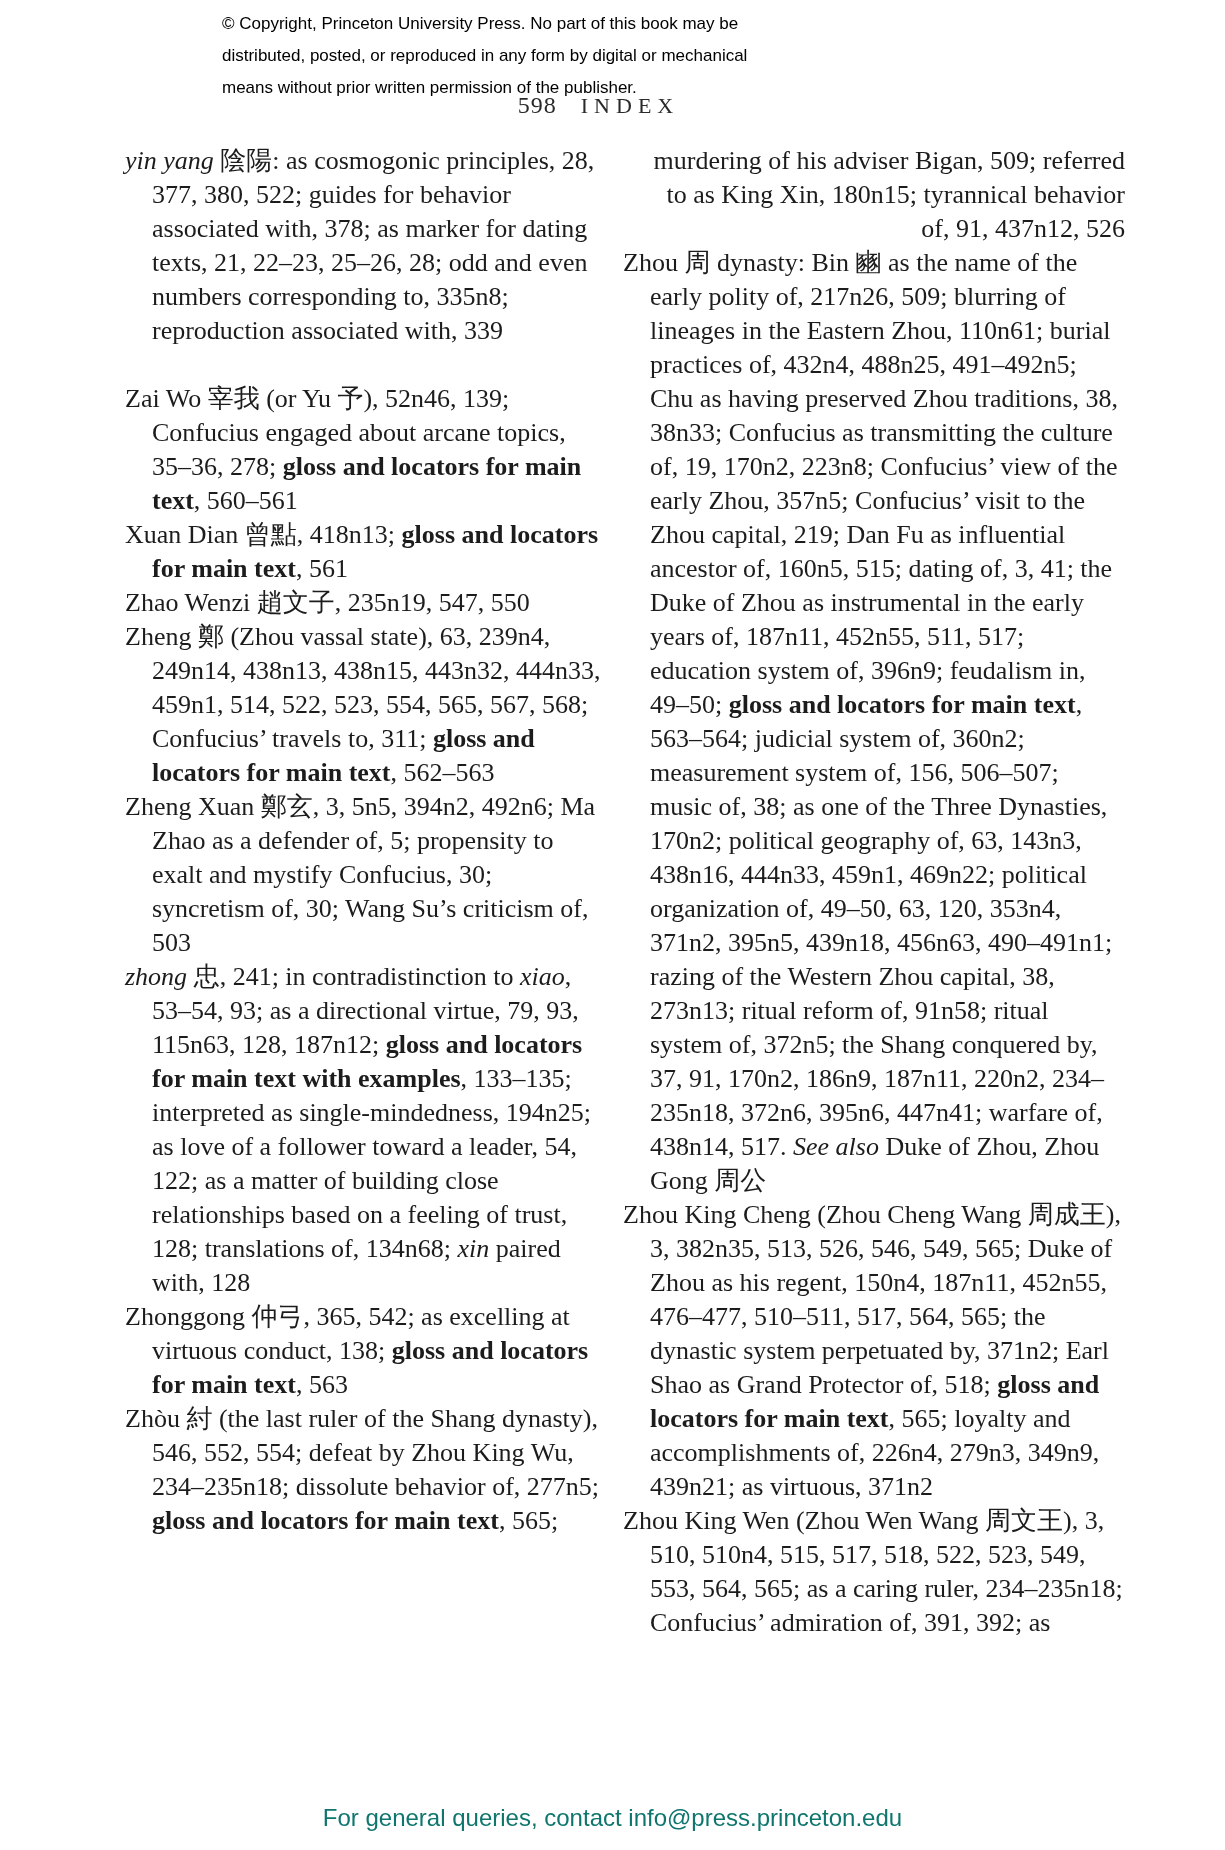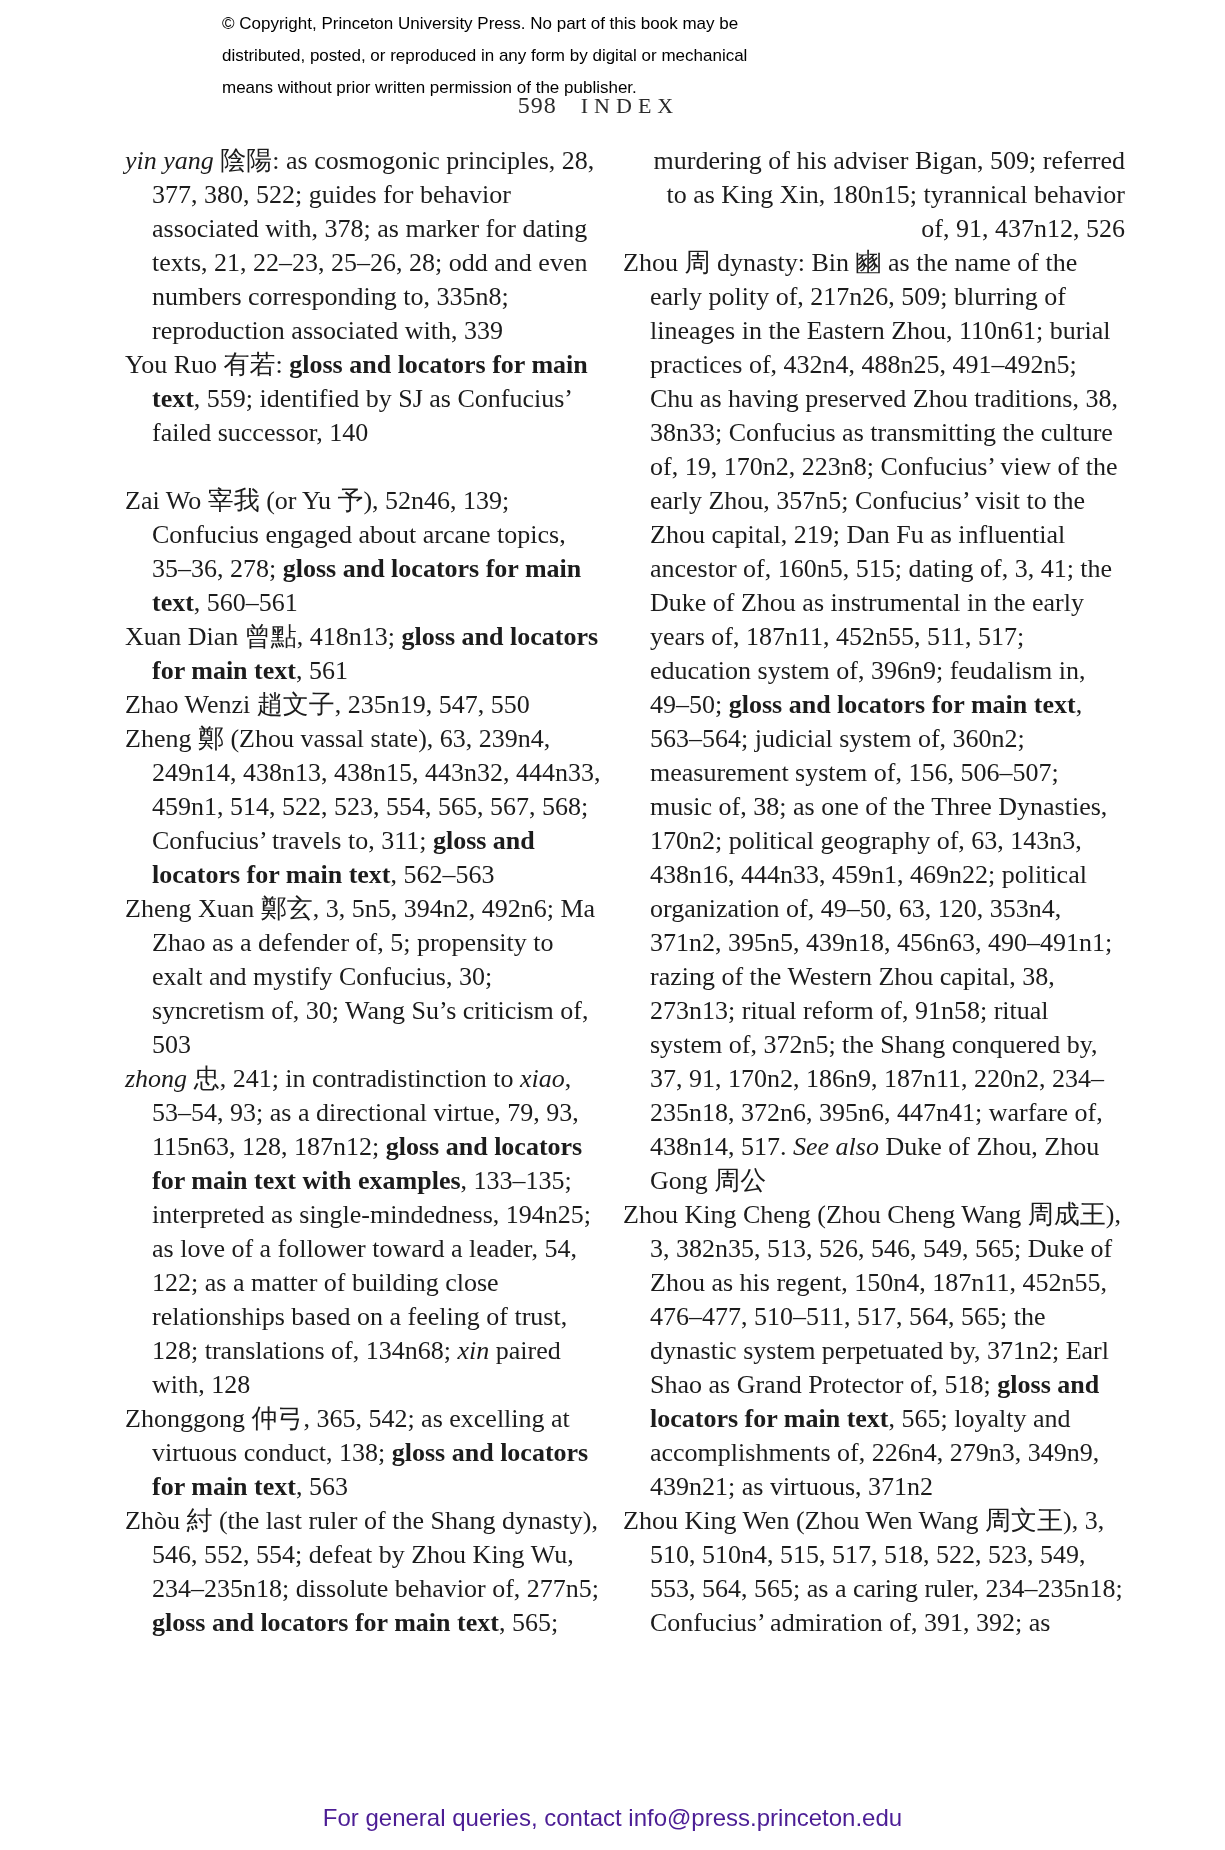--- a/index.html
+++ b/index.html
@@ -71,38 +71,37 @@
   .s-b { font-weight: bold; }
   .s-c { font-style: normal; }
   .page-footer {
     position: absolute;
     bottom: 18px;
     left: 0;
     right: 0;
     text-align: center;
     font-family: "Liberation Sans", "DejaVu Sans", sans-serif;
     font-size: 24px;
-    color: #4c1d95;
+    color: #0f766e;
   }
 </style>
 </head>
 <body>
 
 <div class="copyright">© Copyright, Princeton University Press. No part of this book may be
 distributed, posted, or reproduced in any form by digital or mechanical
 means without prior written permission of the publisher.</div>
 
 <div class="page-header">
   <span class="pagenum">598</span><span class="booktitle">INDEX</span>
 </div>
 
 <div class="columns">
   <div class="col col-left" id="col-left">
       <p class="entry"><span class="s-i">yin yang</span><span class="s-c"> 陰陽</span><span class="s-r">: as cosmogonic principles, 28, 377, 380, 522; guides for behavior associated with, 378; as marker for dating texts, 21, 22–23, 25–26, 28; odd and even numbers corresponding to, 335n8; reproduction associated with, 339</span></p>
-      <p class="entry"><span class="s-r">You Ruo </span><span class="s-c">有若</span><span class="s-r">: </span><span class="s-b">gloss and locators for main text</span><span class="s-r">, 559; identified by SJ as Confucius’ failed successor, 140</span></p>
       <p class="spacer"></p>
       <p class="entry"><span class="s-r">Zai Wo </span><span class="s-c">宰我</span><span class="s-r"> (or Yu </span><span class="s-c">予</span><span class="s-r">), 52n46, 139; Confucius engaged about arcane topics, 35–36, 278; </span><span class="s-b">gloss and locators for main text</span><span class="s-r">, 560–561</span></p>
       <p class="entry"><span class="s-r">Xuan Dian </span><span class="s-c">曾點</span><span class="s-r">, 418n13; </span><span class="s-b">gloss and locators for main text</span><span class="s-r">, 561</span></p>
       <p class="entry"><span class="s-r">Zhao Wenzi </span><span class="s-c">趙文子</span><span class="s-r">, 235n19, 547, 550</span></p>
       <p class="entry"><span class="s-r">Zheng </span><span class="s-c">鄭</span><span class="s-r"> (Zhou vassal state), 63, 239n4, 249n14, 438n13, 438n15, 443n32, 444n33, 459n1, 514, 522, 523, 554, 565, 567, 568; Confucius’ travels to, 311; </span><span class="s-b">gloss and locators for main text</span><span class="s-r">, 562–563</span></p>
       <p class="entry"><span class="s-r">Zheng Xuan </span><span class="s-c">鄭玄</span><span class="s-r">, 3, 5n5, 394n2, 492n6; Ma Zhao as a defender of, 5; propensity to exalt and mystify Confucius, 30; syncretism of, 30; Wang Su’s criticism of, 503</span></p>
       <p class="entry"><span class="s-i">zhong</span><span class="s-c"> 忠</span><span class="s-r">, 241; in contradistinction to </span><span class="s-i">xiao</span><span class="s-r">, 53–54, 93; as a directional virtue, 79, 93, 115n63, 128, 187n12; </span><span class="s-b">gloss and locators for main text with examples</span><span class="s-r">, 133–135; interpreted as single-mindedness, 194n25; as love of a follower toward a leader, 54, 122; as a matter of building close relationships based on a feeling of trust, 128; translations of, 134n68; </span><span class="s-i">xin</span><span class="s-r"> paired with, 128</span></p>
       <p class="entry"><span class="s-r">Zhonggong </span><span class="s-c">仲弓</span><span class="s-r">, 365, 542; as excelling at virtuous conduct, 138; </span><span class="s-b">gloss and locators for main text</span><span class="s-r">, 563</span></p>
       <p class="entry"><span class="s-r">Zhòu </span><span class="s-c">紂</span><span class="s-r"> (the last ruler of the Shang dynasty), 546, 552, 554; defeat by Zhou King Wu, 234–235n18; dissolute behavior of, 277n5; </span><span class="s-b">gloss and locators for main text</span><span class="s-r">, 565;</span></p>
     </div>

